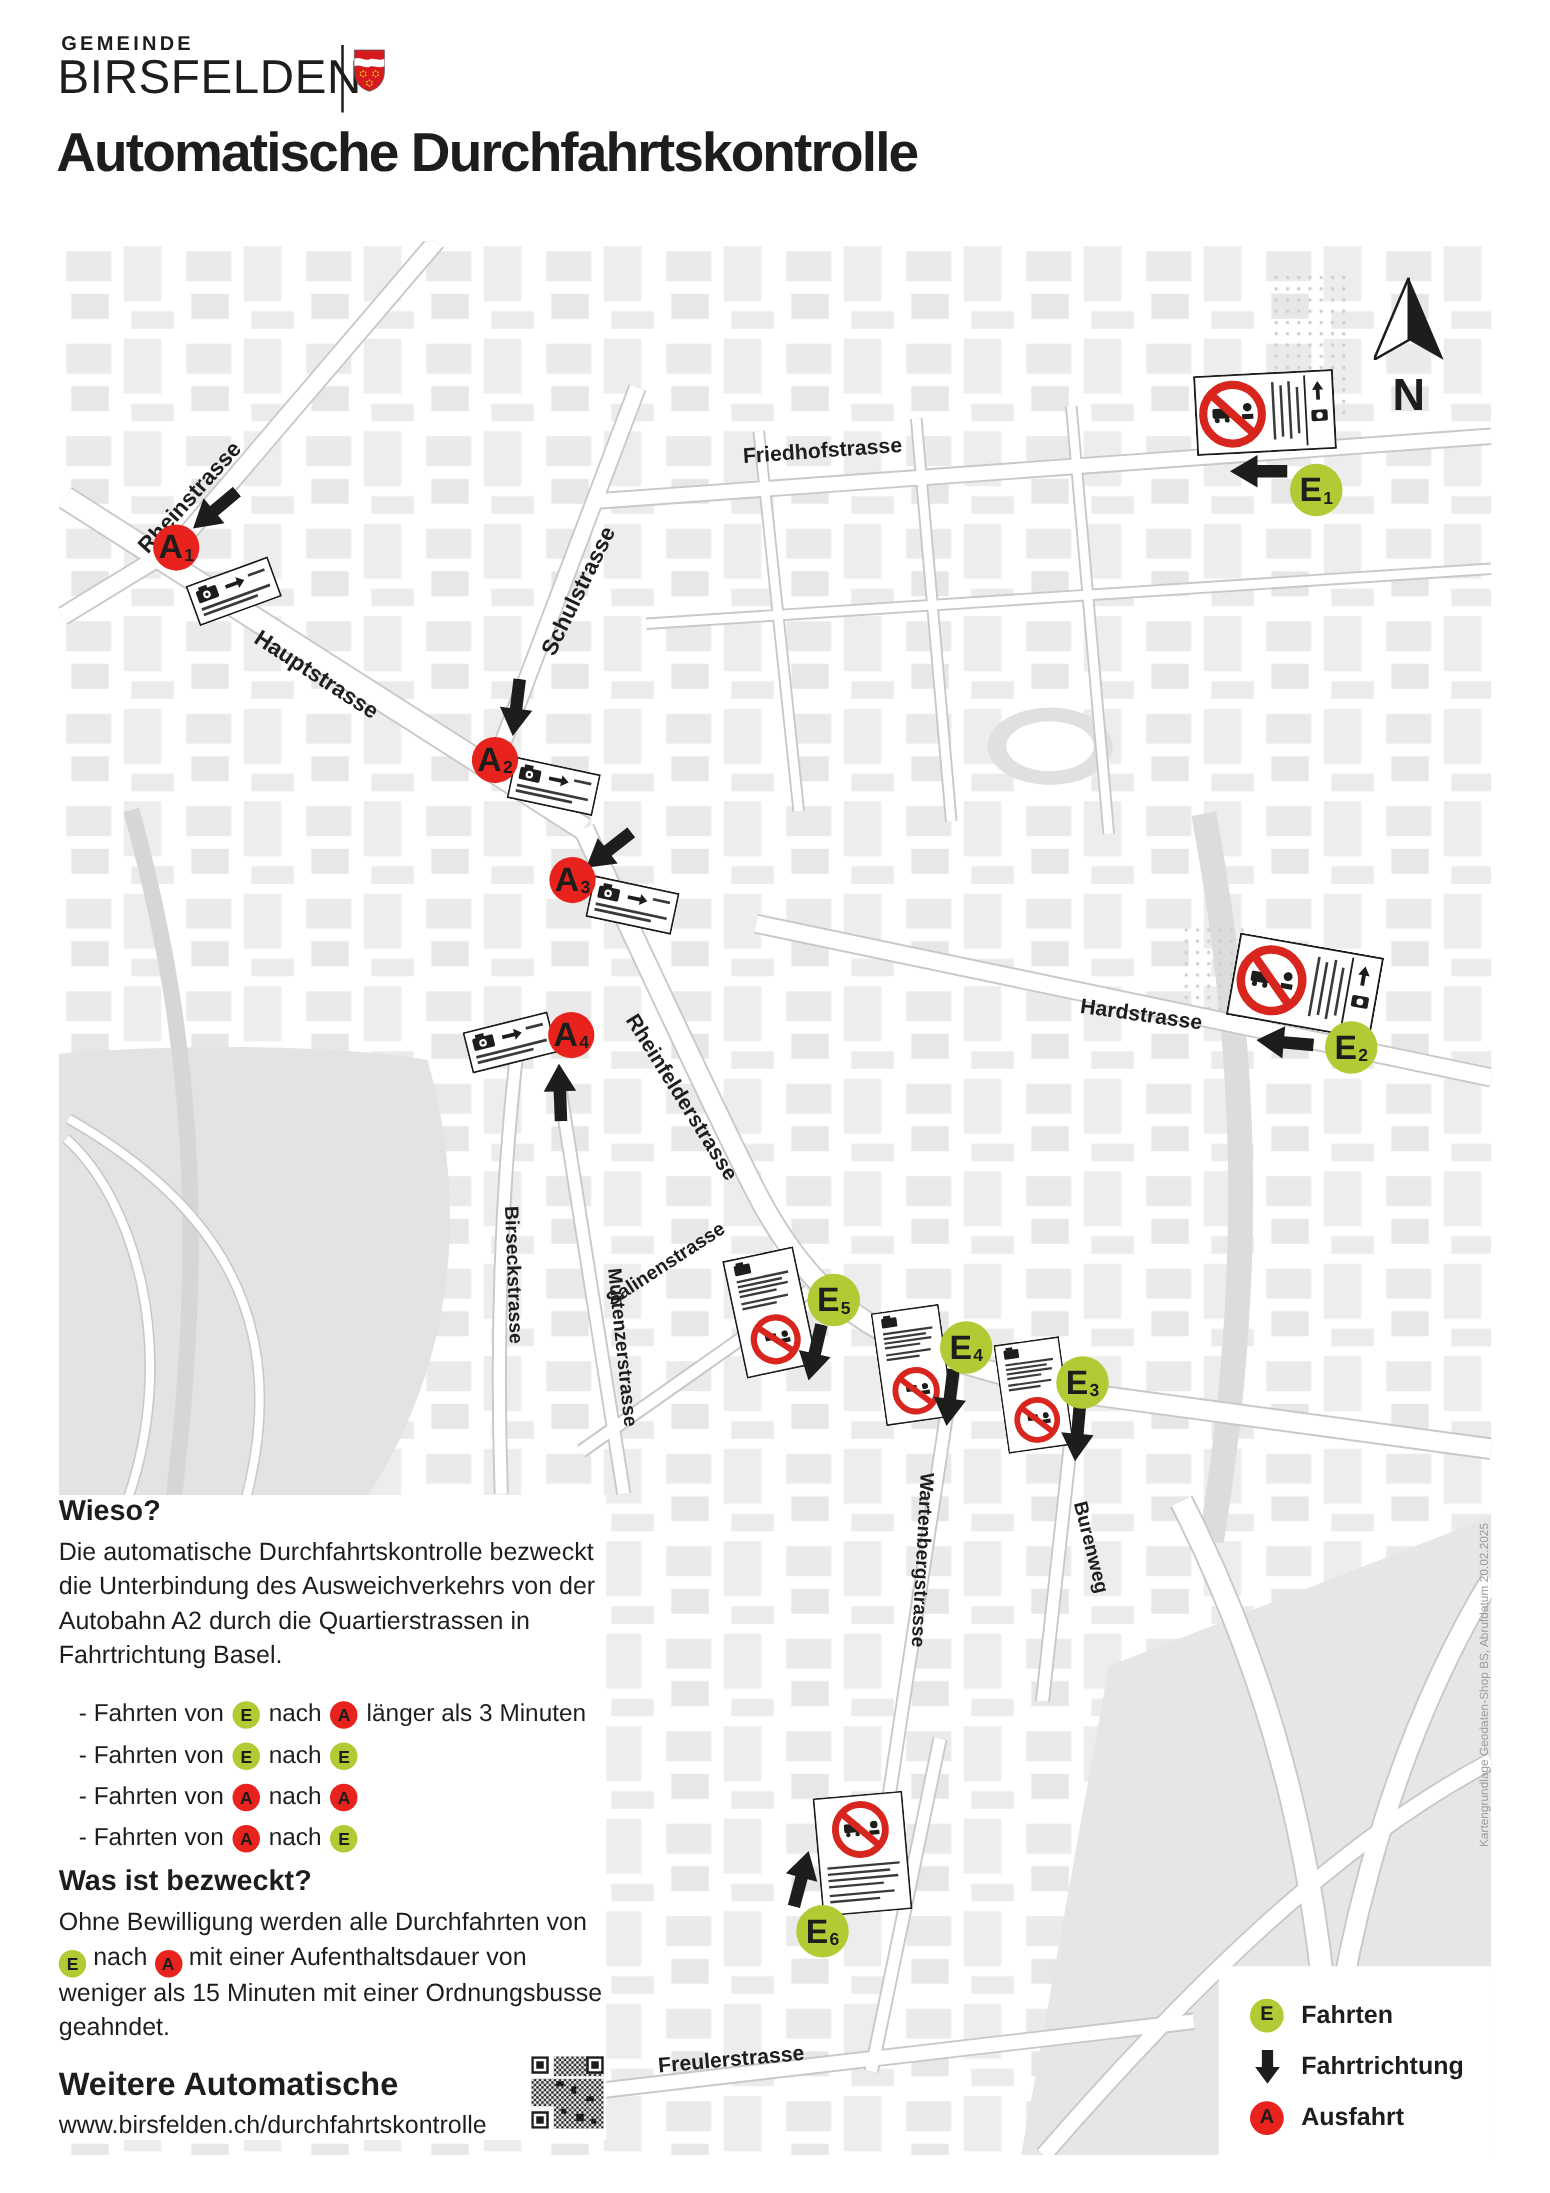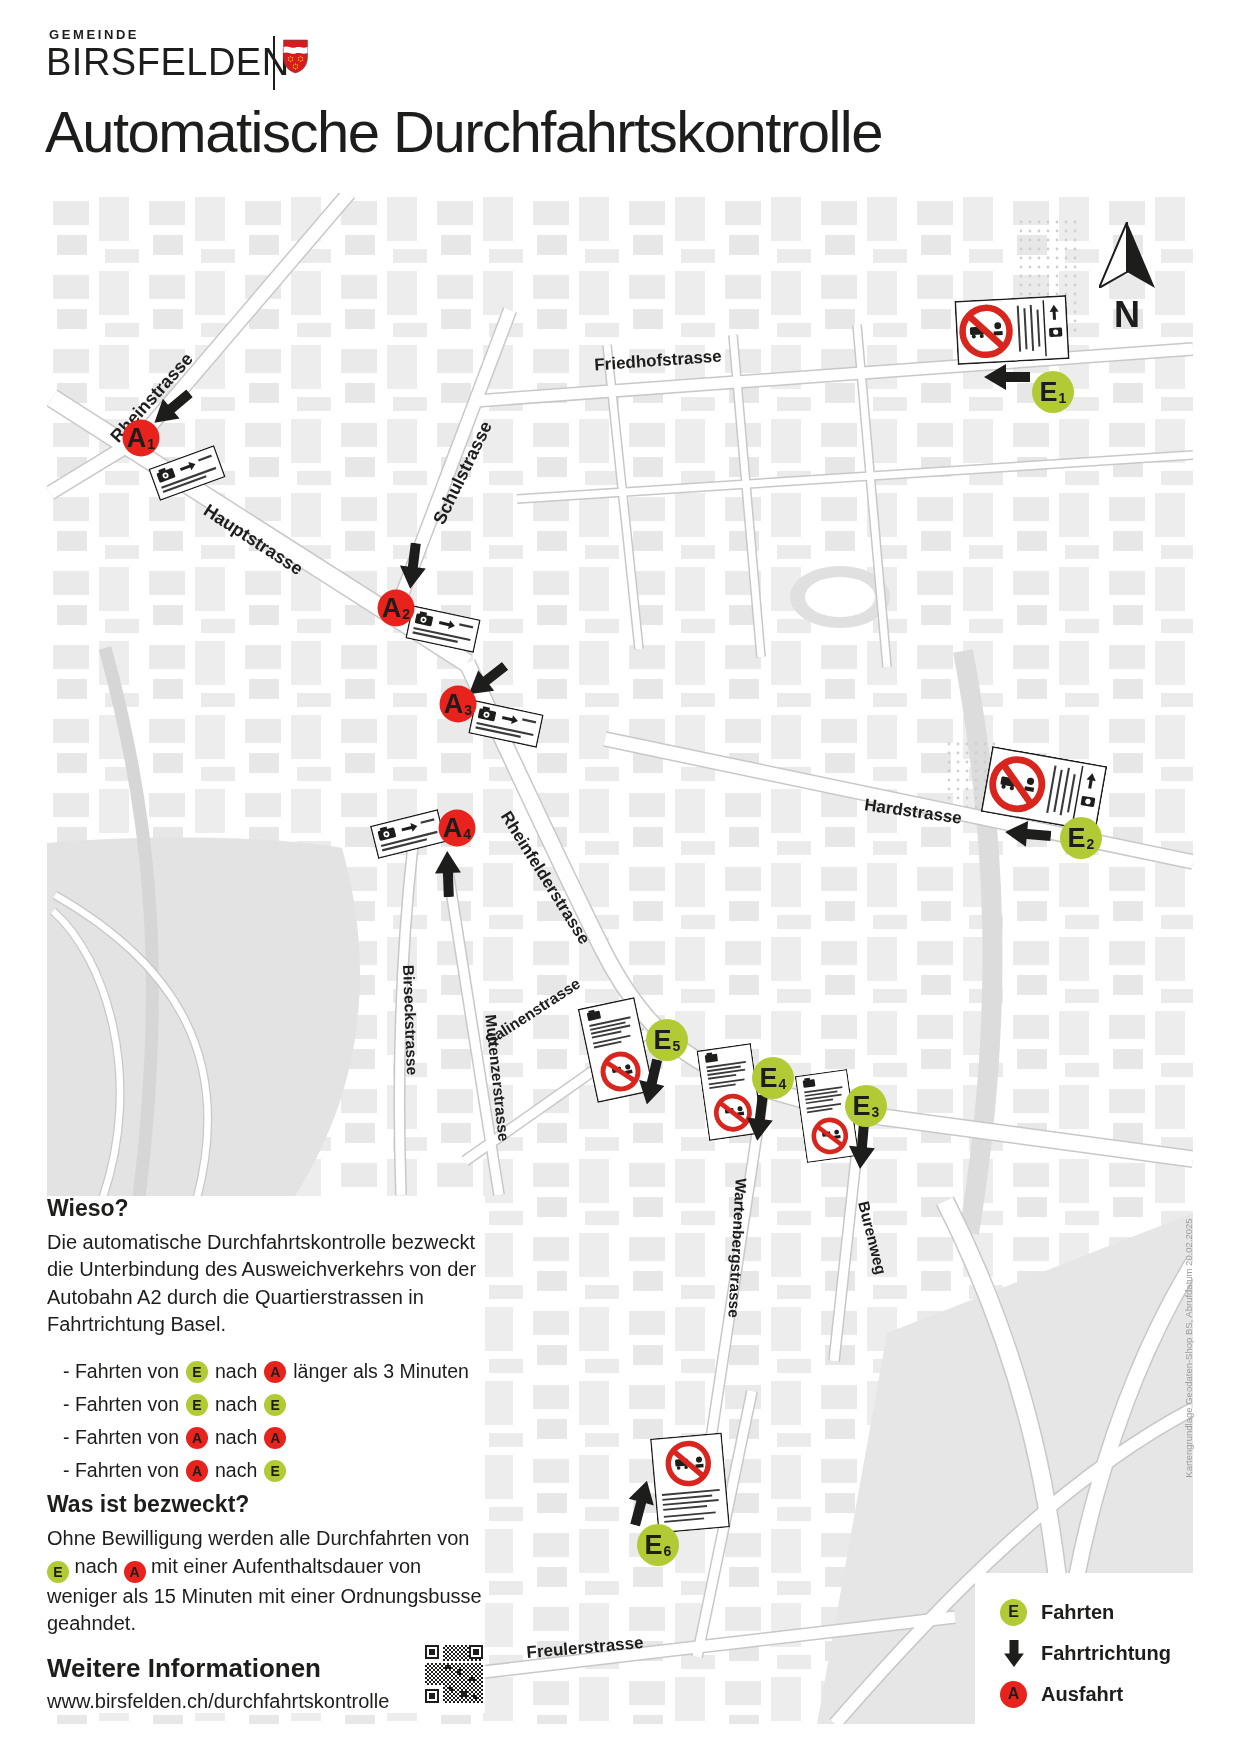--- a/index.html
+++ b/index.html
@@ -1,24 +1,24 @@
 <!DOCTYPE html>
 <html><head>
 <meta charset="utf-8">
 <style>
   html,body{margin:0;padding:0;background:#fff;}
   .page{position:relative;width:1240px;height:1754px;background:#fff;overflow:hidden;
         font-family:"Liberation Sans",sans-serif;color:#1d1d1b;}
 
   
-  .eyebrow{position:absolute;left:49px;top:27px;font-size:13px;font-weight:bold;letter-spacing:2.6px;}
+  .eyebrow{position:absolute;left:49px;top:27px;font-size:16px;font-weight:bold;letter-spacing:2.6px;}
   .muni{position:absolute;left:46px;top:41px;font-size:38px;font-weight:400;letter-spacing:.5px;}
   .logo-divider{position:absolute;left:273px;top:36px;width:2px;height:54px;background:#1d1d1b;}
   .shield{position:absolute;left:282px;top:38px;}
-  .page-title{position:absolute;left:45px;top:98px;font-size:58px;font-weight:normal;letter-spacing:-1.5px;}
+  .page-title{position:absolute;left:45px;top:98px;font-size:44px;font-weight:bold;letter-spacing:-1.5px;}
 
   
   .map-svg{position:absolute;left:47px;top:193px;}
   .street-label{position:absolute;font-weight:bold;white-space:nowrap;font-size:17px;
       transform:translate(-50%,-50%) rotate(var(--r,0deg));z-index:3;}
   .sz-l{font-size:18px;} .sz-s{font-size:15.5px;}
   .marker{position:absolute;border-radius:50%;display:flex;align-items:center;justify-content:center;
       transform:translate(-50%,-50%);z-index:5;color:#1d1d1b;line-height:1;}
   .marker.exit{width:37px;height:37px;background:#e8231d;}
   .marker.entry{width:42px;height:42px;background:#b2ca33;}
@@ -383,21 +383,21 @@
       <span></span>
     </div>
     <h3 style="margin-top:10px;">Was ist bezweckt?</h3>
     <p>
       <span>Ohne Bewilligung werden alle Durchfahrten von</span>
       <span class="badge entry">E</span>
       <span>nach</span>
       <span class="badge exit">A</span>
       <span>mit einer Aufenthaltsdauer von weniger als 15 Minuten mit einer Ordnungsbusse geahndet.</span>
     </p>
-    <div class="more-h">Weitere Informationen</div>
+    <div class="more-h">Weitere Automatische</div>
     <div class="url">www.birsfelden.ch/durchfahrtskontrolle</div>
     <svg class="qr" width="58" height="58" viewBox="0 0 29 29">
       <rect width="29" height="29" fill="#fff"></rect>
       <rect x="9" y="0" width="20" height="8" fill="url(#qrp)"></rect>
       <rect x="0" y="9" width="29" height="11" fill="url(#qrp)"></rect>
       <rect x="9" y="20" width="20" height="9" fill="url(#qrp)"></rect>
       <g fill="#1d1d1b">
         <rect x="10" y="10" width="3" height="2"></rect>
           <rect x="16" y="12" width="2" height="3"></rect>
           <rect x="22" y="16" width="3" height="2"></rect>

